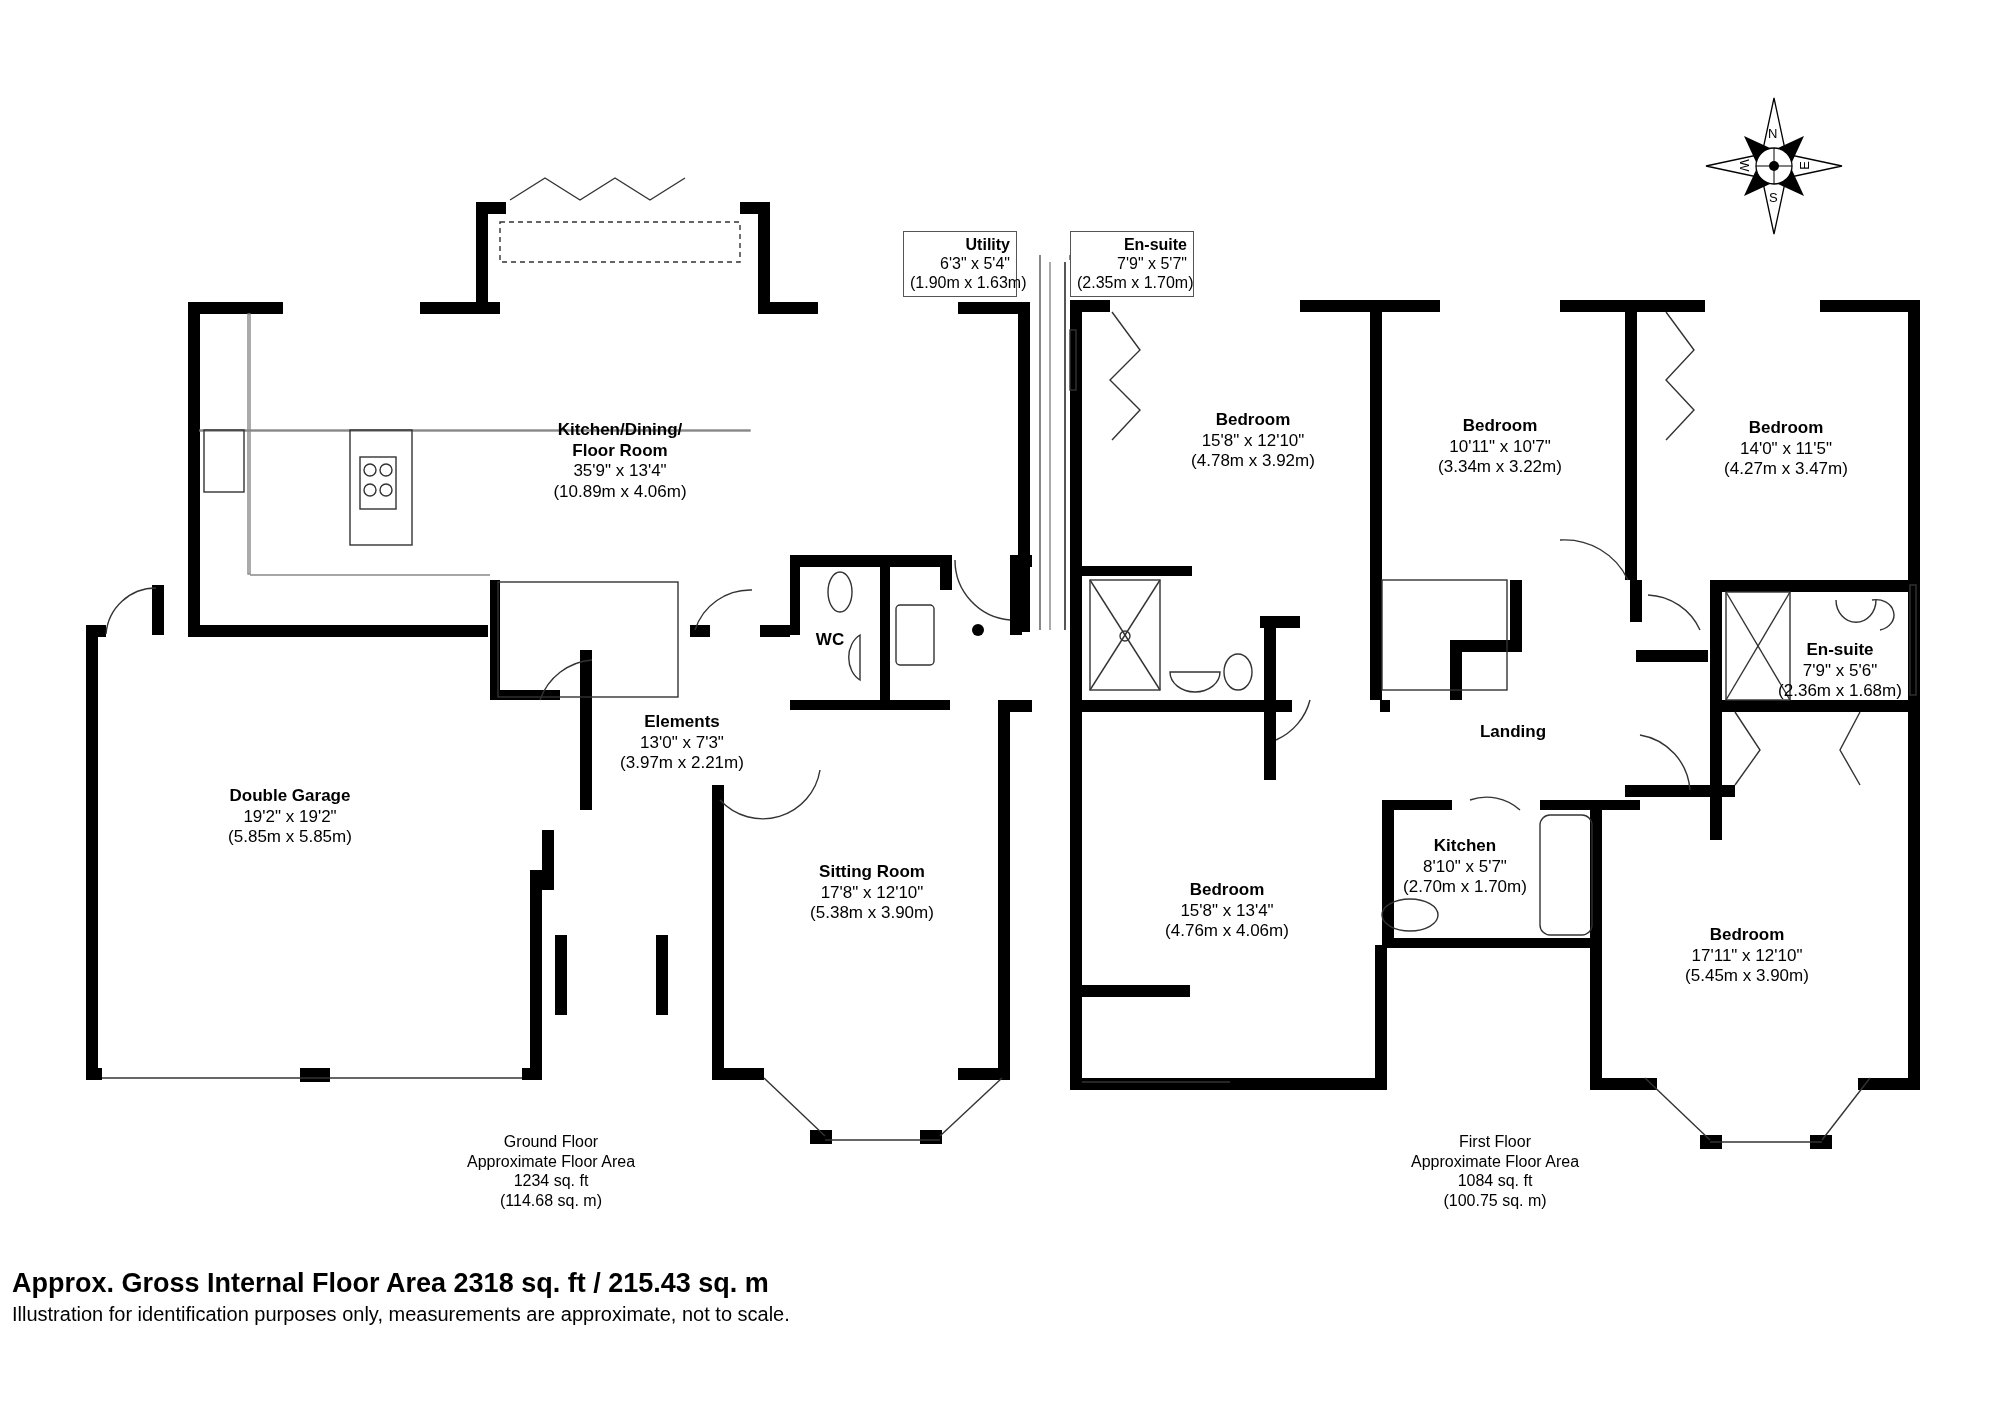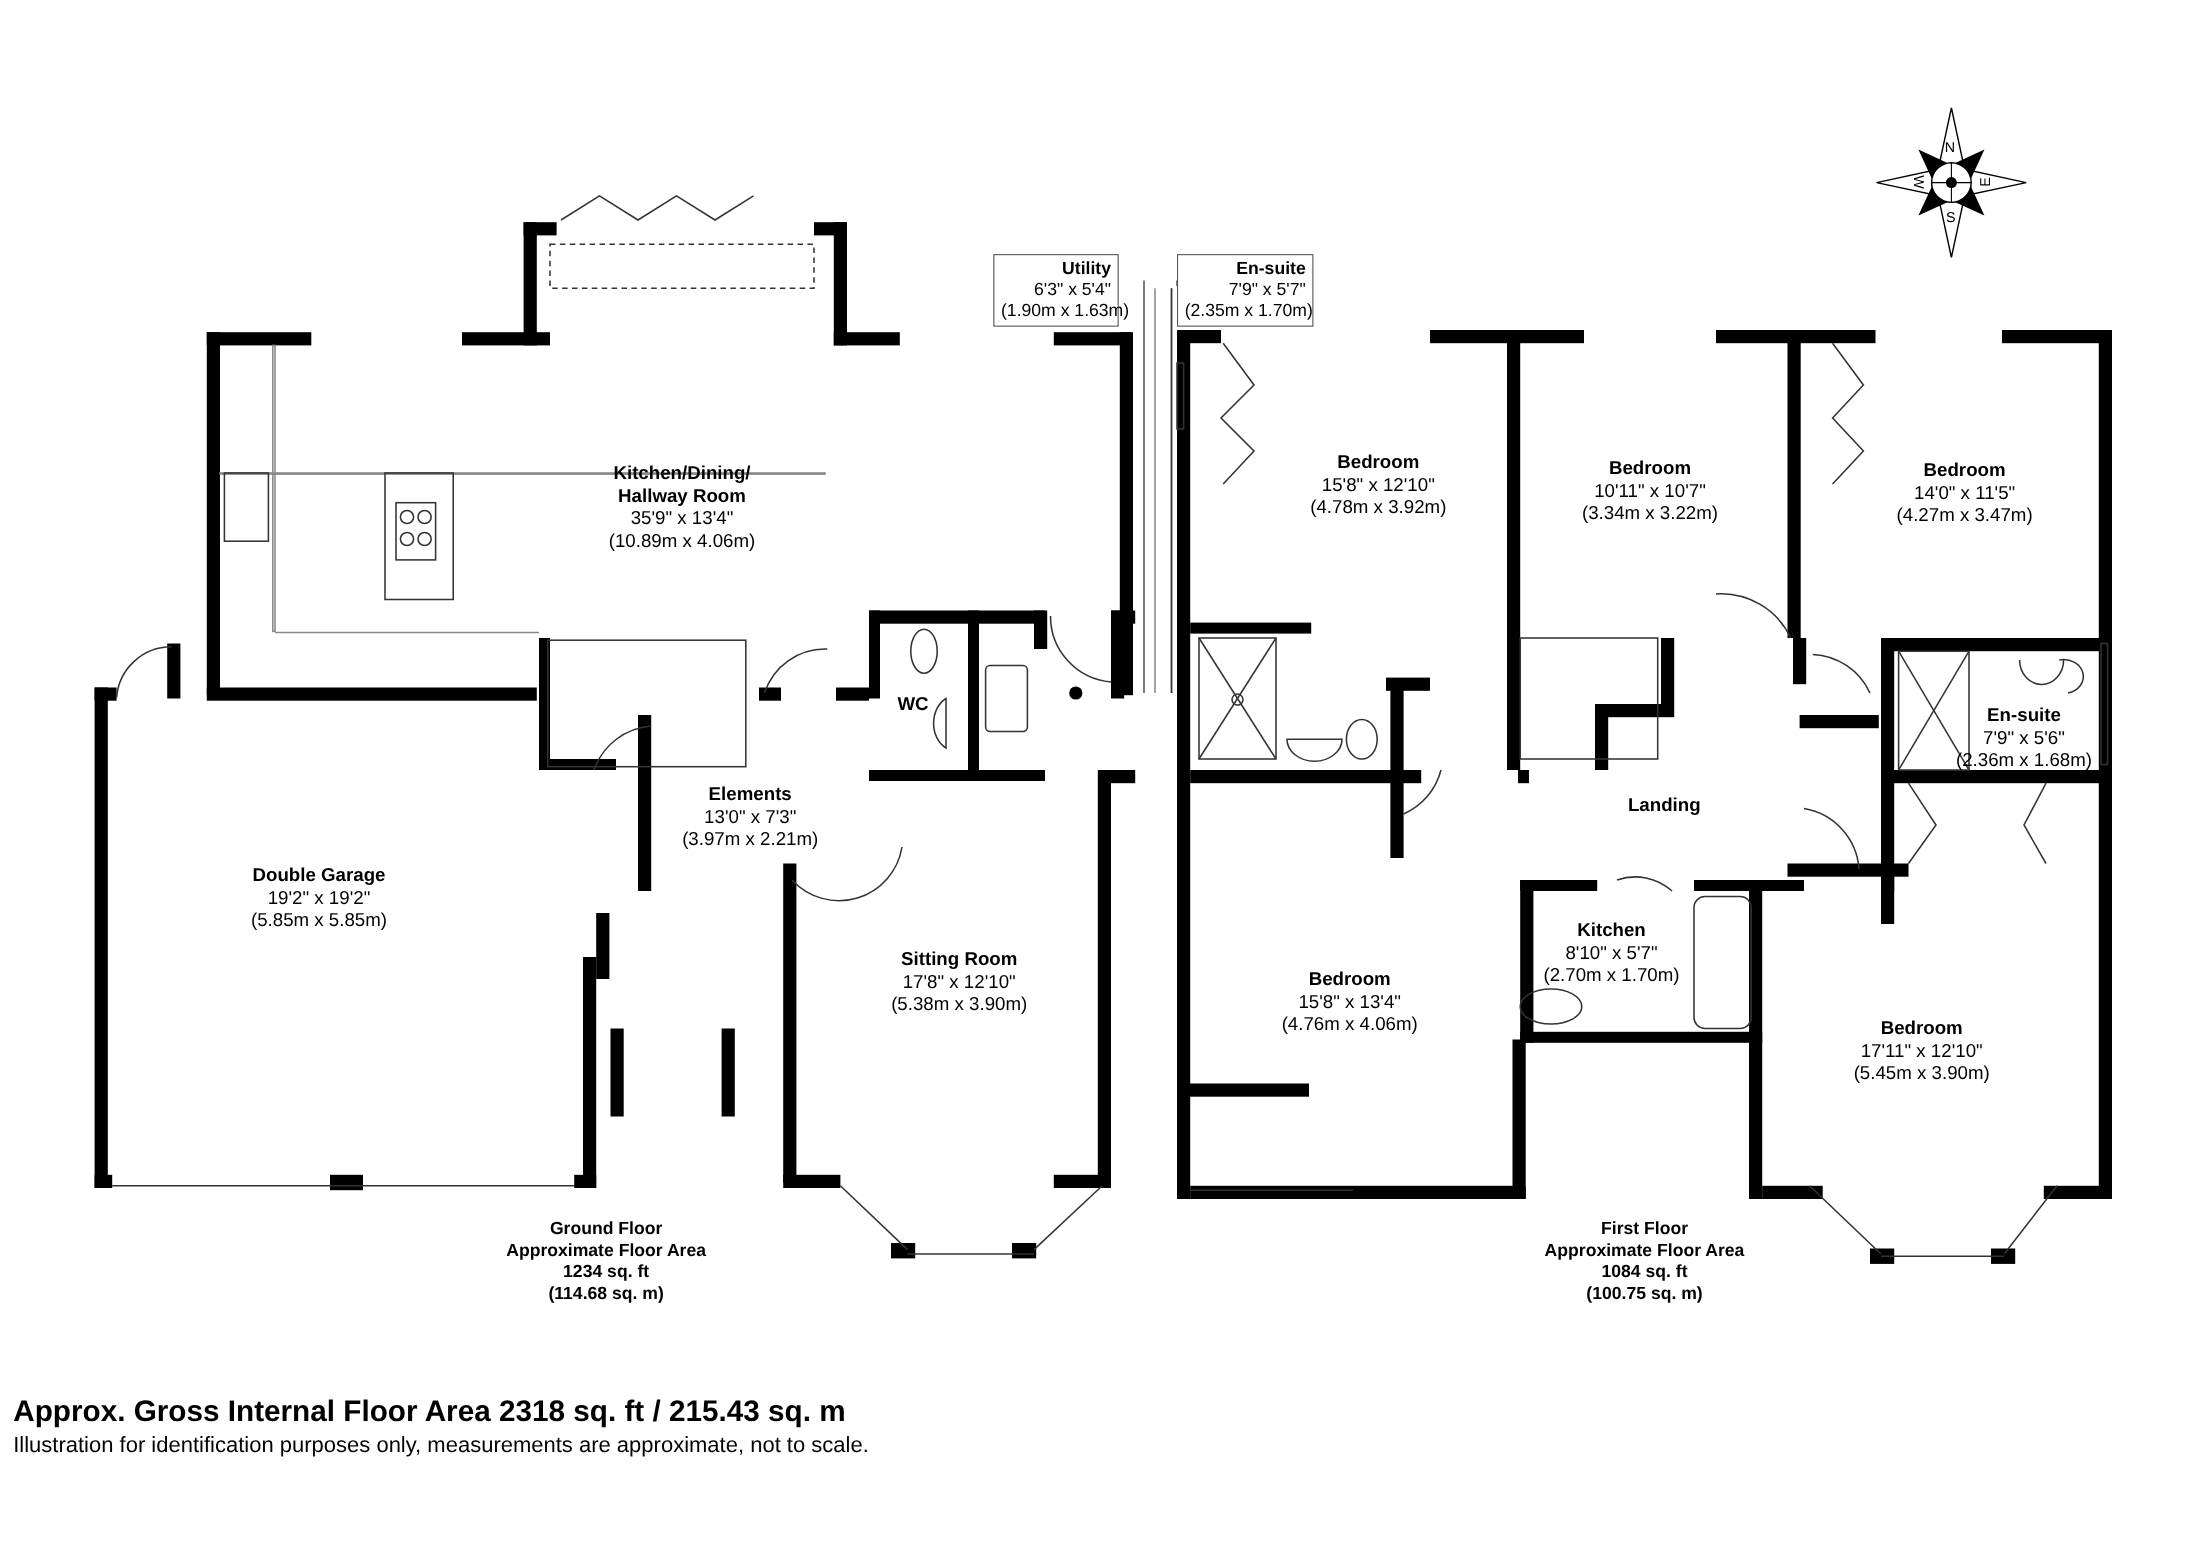--- a/index.html
+++ b/index.html
@@ -5,21 +5,21 @@
   html, body { margin: 0; padding: 0; background: #ffffff; }
   body { width: 2000px; height: 1413px; position: relative; overflow: hidden;
          font-family: "Liberation Sans", sans-serif; color: #000; }
   svg.plan { position: absolute; left: 0; top: 0; }
   .label { position: absolute; text-align: center; line-height: 1.22; font-size: 17px; transform: translateX(-50%); white-space: nowrap; }
   .label .name { font-weight: bold; font-size: 17px; }
   .label .dim { font-weight: normal; }
   .callout { position: absolute; border: 1.5px solid #555; background: #fff; text-align: right;
              font-size: 16px; line-height: 1.2; padding: 3px 6px; white-space: nowrap; }
   .callout .name { font-weight: bold; }
-  .floor-summary { position: absolute; text-align: center; font-weight: bold; font-size: 16px; line-height: 1.22; transform: translateX(-50%); white-space: nowrap; }
+  .floor-summary { position: absolute; text-align: center; font-weight: normal; font-size: 16px; line-height: 1.22; transform: translateX(-50%); white-space: nowrap; margin-top: 24px; }
   .footer { position: absolute; left: 12px; width: 1994px; text-align: left; }
   .footer .gross { top: 0; font-weight: bold; font-size: 27px; }
   .footer .disclaimer { font-size: 20px; margin-top: 4px; }
   .footer .producer { font-size: 16px; margin-top: 6px; }
 </style>
 </head>
 <body>
 
 <svg class="plan" width="2000" height="1413" viewBox="0 0 2000 1413" xmlns="http://www.w3.org/2000/svg">
   <g fill="#000">
@@ -201,21 +201,21 @@
   <div>(1.90m x 1.63m)</div>
 </div>
 <div class="callout" style="left:1070px;top:231px;width:110px;">
   <div class="name">En-suite</div>
   <div>7'9" x 5'7"</div>
   <div>(2.35m x 1.70m)</div>
 </div>
 
 <div class="label" style="left:620px;top:420px;">
   <div class="name">Kitchen/Dining/</div>
-  <div class="name">Hallway Room</div>
+  <div class="name">Floor Room</div>
   <div class="dim">35'9" x 13'4"</div>
   <div class="dim">(10.89m x 4.06m)</div>
 </div>
 <div class="label" style="left:682px;top:712px;">
   <div class="name">Elements</div>
   <div class="dim">13'0" x 7'3"</div>
   <div class="dim">(3.97m x 2.21m)</div>
 </div>
 <div class="label" style="left:830px;top:630px;">
   <div class="name">WC</div>

